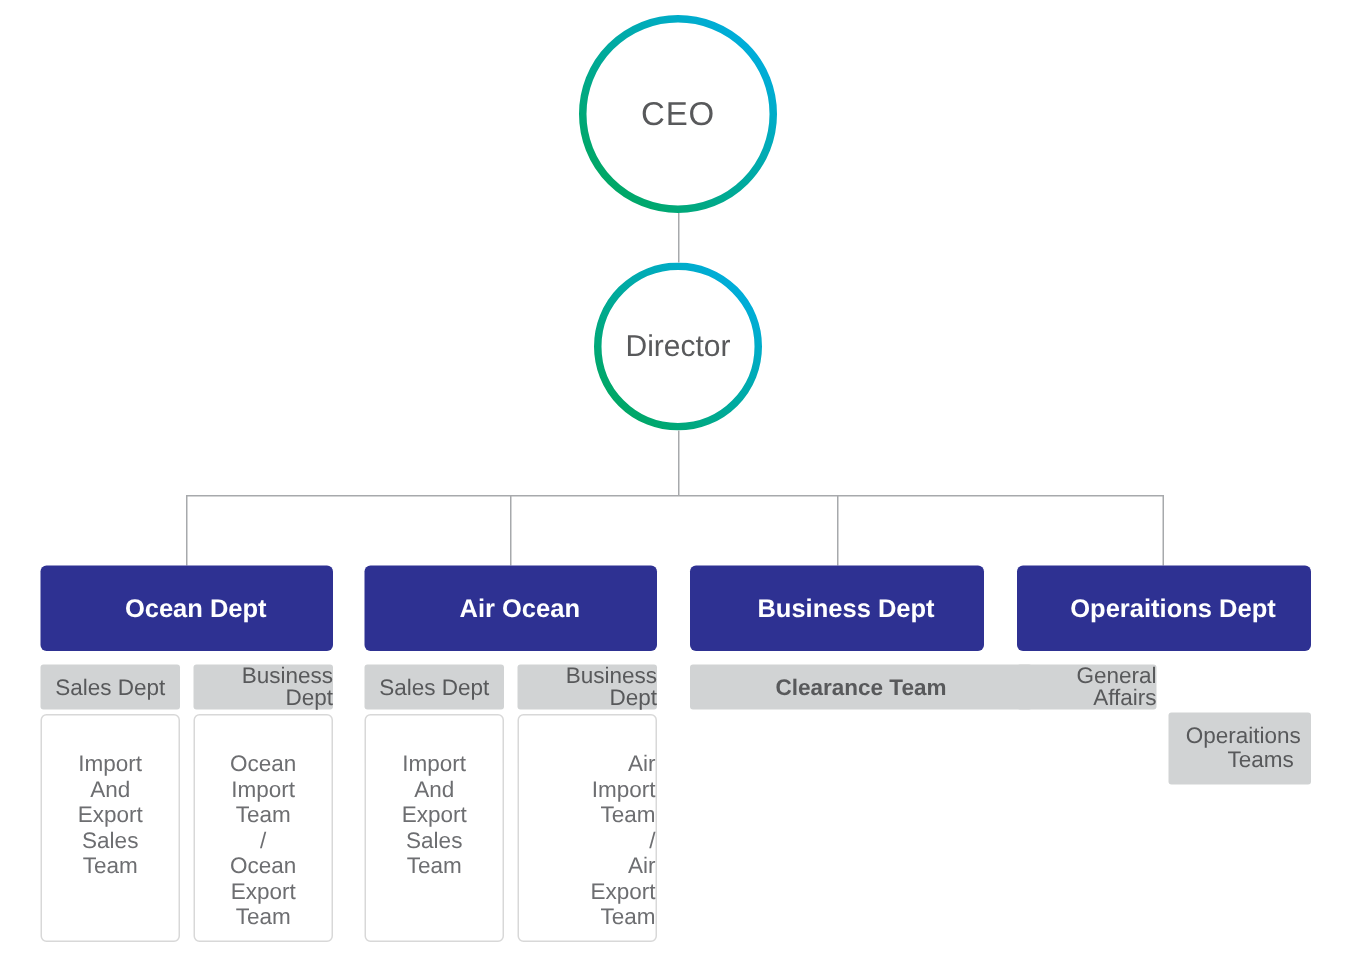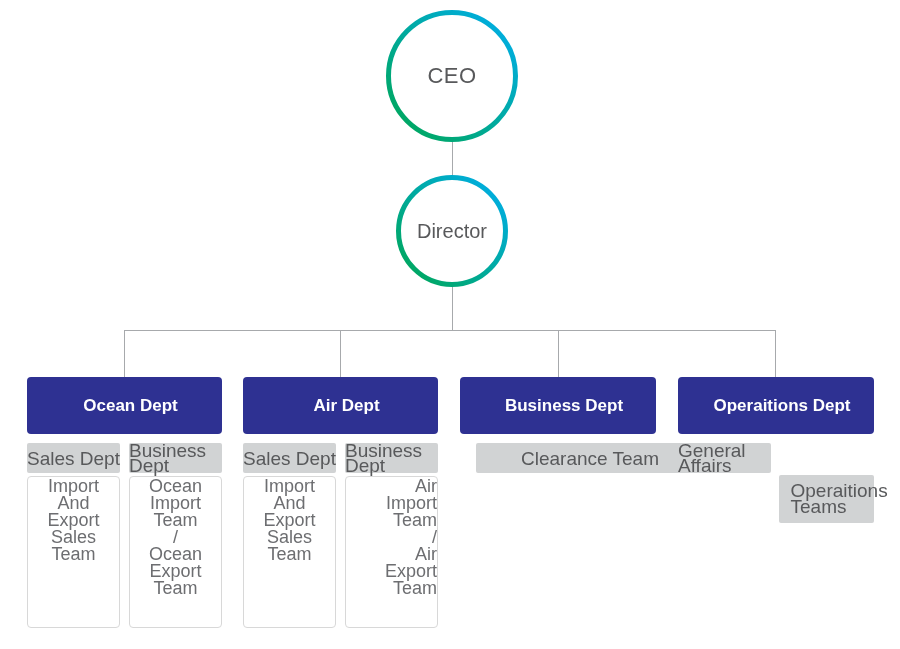--- a/index.html
+++ b/index.html
@@ -34,38 +34,38 @@
     font-size:17px;font-weight:bold;
     display:flex;align-items:center;justify-content:center;
     border-radius:4px;
     box-sizing:border-box;
     padding-left:12px;
   }
   .gray-box{
     position:absolute;top:66px;height:30px;
     background:var(--gray_bg,#d1d3d4);
     color:var(--gray_text,#58595b);
-    font-size:19px;
+    font-size:15px;
     display:flex;align-items:center;justify-content:center;
-    text-align:left;
+    text-align:right;
     border-radius:2px;
     line-height:15px;
     white-space:pre-line;
     box-sizing:border-box;
   }
   .gray-box.tall{height:48px;margin-top:32px;}
   .body-box{
     position:absolute;top:99px;height:152px;
     background:#fff;
     border:1px solid var(--body_border,#d8d8d8);
     border-radius:4px;
     color:var(--body_text,#6d6e71);
-    font-size:18px;line-height:17px;
+    font-size:15px;line-height:17px;
     text-align:center;
-    padding-top:1px;
+    padding-top:24px;
     white-space:pre-line;
     box-sizing:border-box;
   }
 </style>
 </head>
 <body>
 
 <div class="canvas">
 
   <svg width="0" height="0" style="position:absolute" aria-hidden="true">
@@ -111,40 +111,40 @@
     <div class="body-box" style="left:102px;width:93px;">Ocean
 Import
 Team
 /
 Ocean
 Export
 Team</div>
   </div>
 
   <div class="dept-col" style="left:243px;width:195px;">
-    <div class="dept-header">Air Dept</div>
+    <div class="dept-header">Air Ocean</div>
     <div class="gray-box" style="left:0;width:93px;">Sales Dept</div>
     <div class="gray-box" style="left:102px;width:93px;">Business Dept</div>
     <div class="body-box" style="left:0;width:93px;">Import
 And
 Export
 Sales
 Team</div>
     <div class="body-box" style="left:102px;width:93px;text-align:right;">Air
 Import
 Team
 /
 Air
 Export
 Team</div>
   </div>
 
   <div class="dept-col" style="left:460px;width:196px;">
     <div class="dept-header">Business Dept</div>
-    <div class="gray-box" style="left:16px;width:228px;">Clearance Team</div>
+    <div class="gray-box" style="left:0;width:228px;font-weight:bold;">Clearance Team</div>
   </div>
 
   <div class="dept-col" style="left:678px;width:196px;">
     <div class="dept-header">Operaitions Dept</div>
     <div class="gray-box" style="left:0;width:93px;">General Affairs</div>
     <div class="gray-box tall" style="left:101px;width:95px;line-height:16px;">
       <span style="display:inline-block;width:72px;">Operaitions Teams</span>
     </div>
   </div>
 

